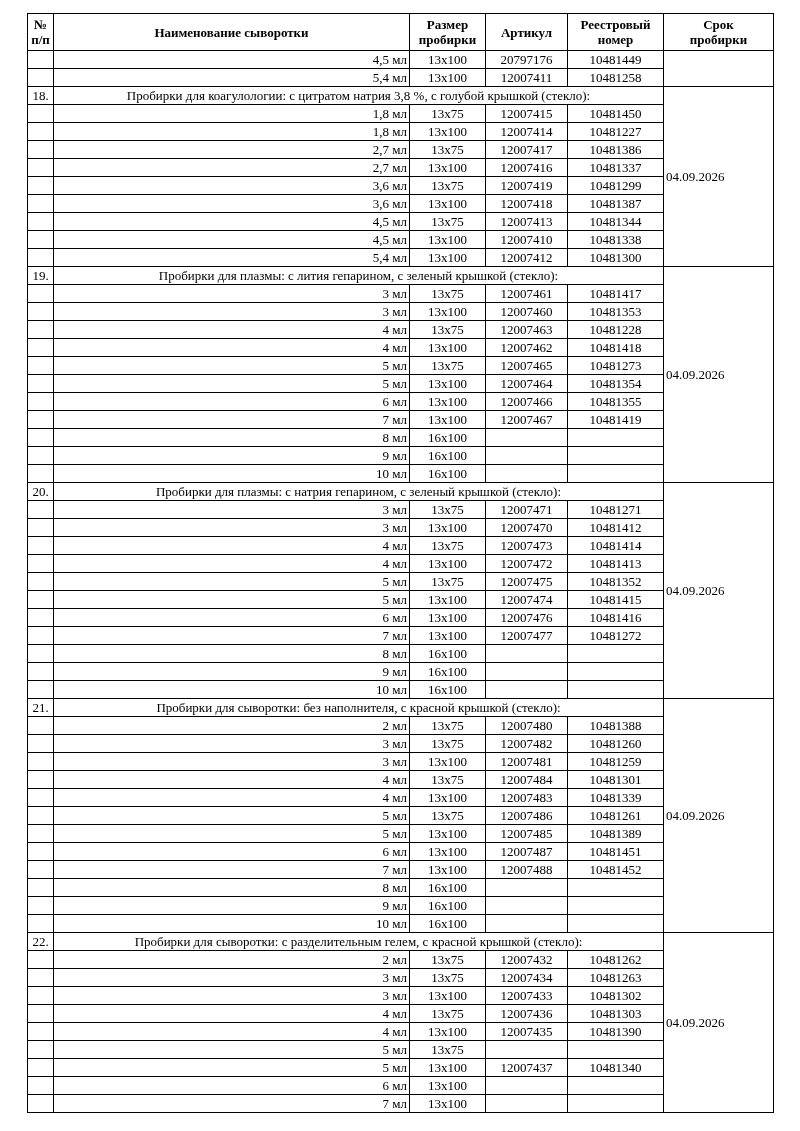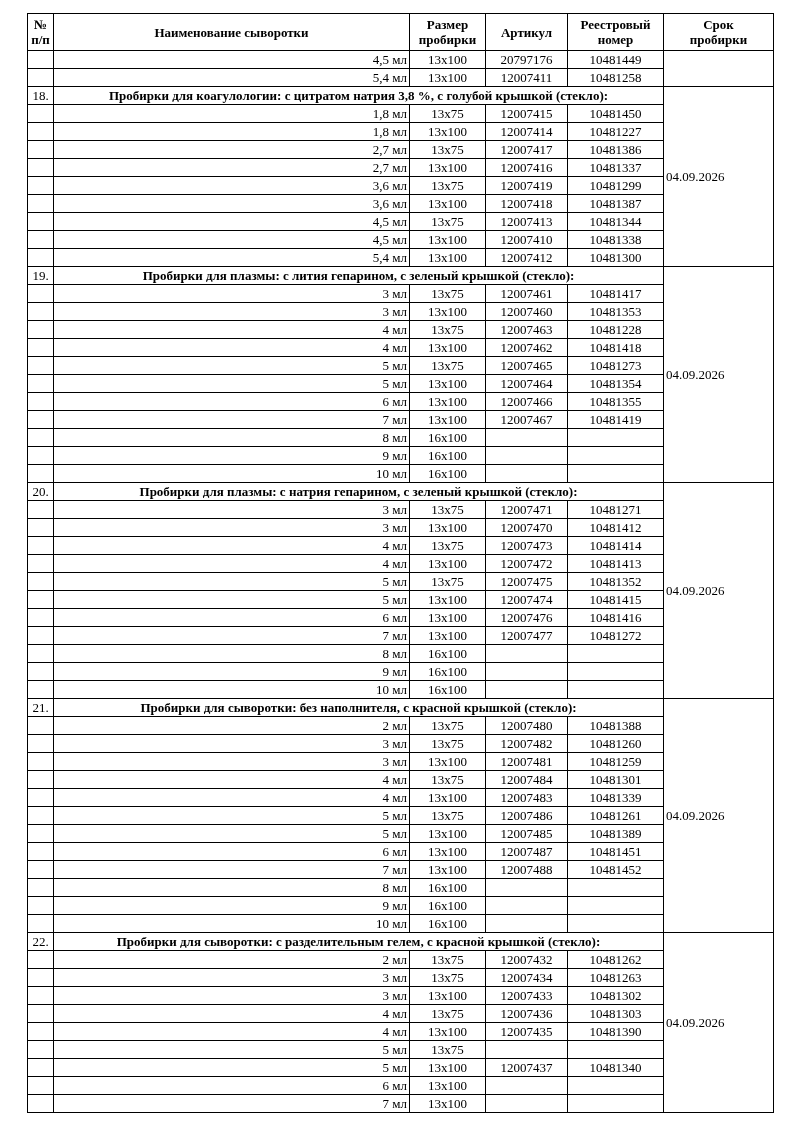--- a/index.html
+++ b/index.html
@@ -41,21 +41,21 @@
     text-align: center;
     padding-left: 2px;
   }
   td.name {
     text-align: right;
     padding-left: 6px;
     white-space: nowrap;
   }
   td.center { text-align: center; }
   td.section-title {
-    font-weight: bold;
+    font-weight: normal;
     text-align: center;
     white-space: nowrap;
   }
   td.validity {
     text-align: left;
     vertical-align: middle;
   }
 </style>
 </head>
 <body>

